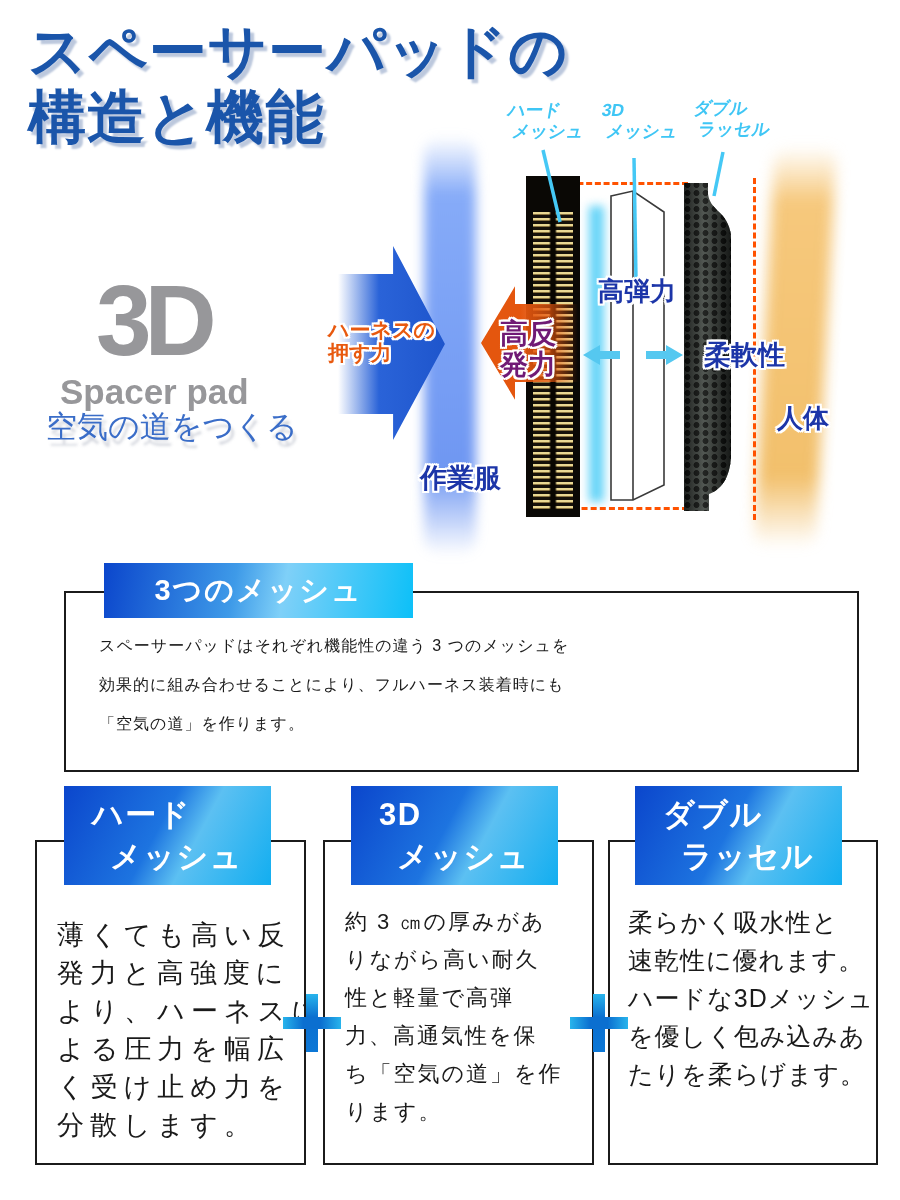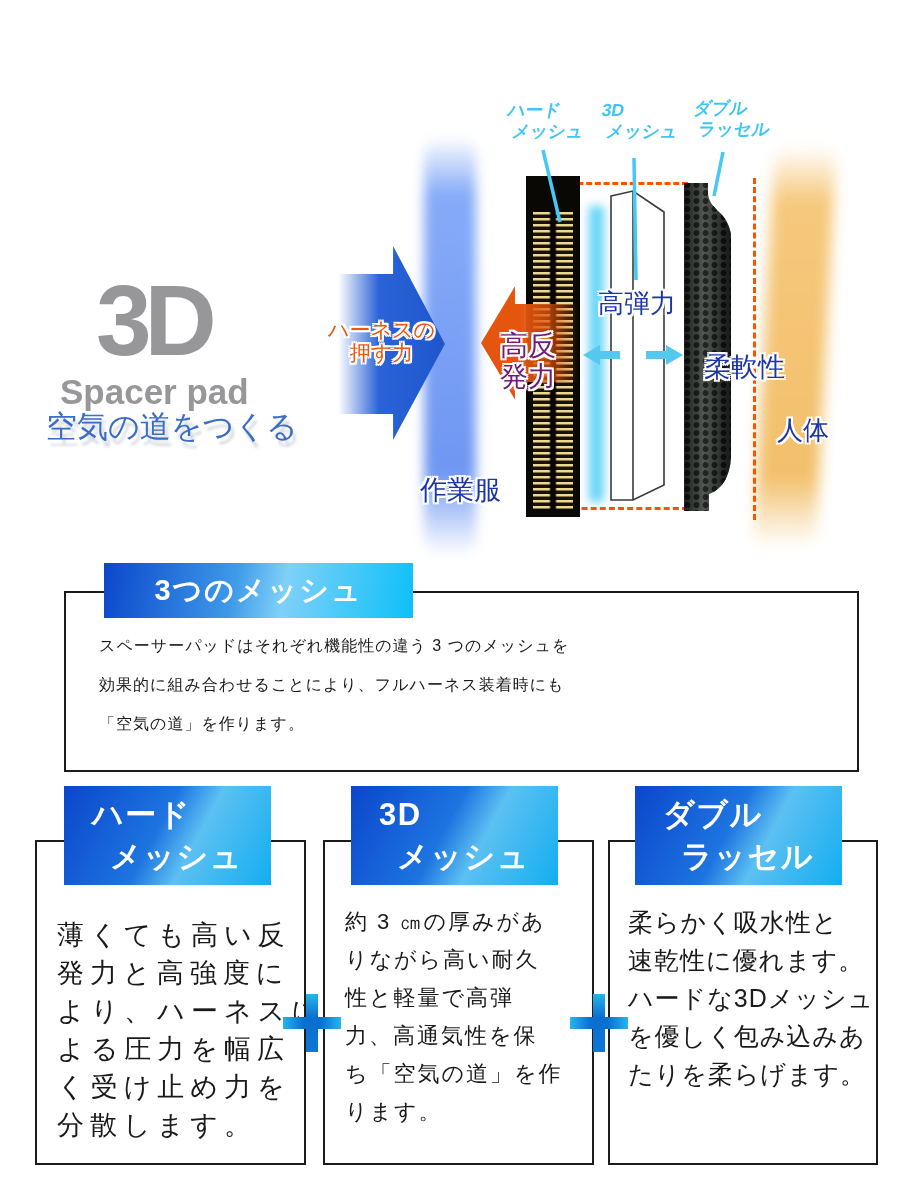--- a/index.html
+++ b/index.html
@@ -67,23 +67,23 @@
   
   .outline-w{text-shadow:-2px -2px 0 #fff,2px -2px 0 #fff,-2px 2px 0 #fff,2px 2px 0 #fff,
     0 -2px 0 #fff,0 2px 0 #fff,-2px 0 0 #fff,2px 0 0 #fff;}
   .cyan-label{font-size:17.5px;font-weight:900;color:#3fc6f5;line-height:21px;z-index:7;
     transform:skewX(-10deg);}
   .cyan-label .l2{display:block;margin-left:10px;}
   .cyan-label .l1{display:block;margin-left:2px;}
   .lab1{left:504px;top:100px;}
   .lab2{left:598px;top:100px;}
   .lab3{left:690px;top:98px;}
-  .blue-label{font-weight:400;color:#1c35a8;z-index:7;line-height:1.1;margin-top:12px;}
-  .harness-label{left:328px;top:318px;font-size:21px;font-weight:400;color:#e8590f;
-    line-height:23px;z-index:7;text-align:center;}
+  .blue-label{font-weight:700;color:#1c35a8;z-index:7;line-height:1.1;}
+  .harness-label{left:328px;top:318px;font-size:21px;font-weight:700;color:#e8590f;
+    line-height:23px;z-index:7;}
   .rebound-label{left:500px;top:318px;font-size:28px;color:#701a75;line-height:31px;}
   .elasticity-label{left:598px;top:277px;font-size:26px;}
   .flexibility-label{left:704px;top:341px;font-size:27px;}
   .workwear-label{left:420px;top:464px;font-size:27px;}
   .human-label{left:777px;top:404px;font-size:26px;}
 
   .cyan-arrow{width:37px;height:20px;background:#55c8f0;z-index:6;
     clip-path:polygon(0 50%,46% 0,46% 30%,100% 30%,100% 70%,46% 70%,46% 100%);}
   .cyan-arrow-left{left:583px;top:345px;}
   .cyan-arrow-right{left:646px;top:345px;transform:scaleX(-1);}
@@ -121,20 +121,22 @@
   .plus-icon::after{content:"";position:absolute;left:0;top:23px;width:58px;height:12px;
     background:linear-gradient(90deg,#28b4ec,#0b6fd0 35%,#0b6fd0 65%,#28b4ec);}
   .plus1{left:283px;top:994px;}
   .plus2{left:570px;top:994px;}
 </style>
 </head>
 <body>
 
 <div class="canvas">
 
+  <div class="abs pre page-title">スペーサーパッドの
+構造と機能</div>
 
   <div class="abs logo-big">3D</div>
   <div class="abs logo-name">Spacer pad</div>
   <div class="abs logo-tagline">空気の道をつくる</div>
 
   <div class="abs workwear-band"></div>
   <div class="abs human-band"></div>
 
   <div class="abs push-arrow"></div>
   <div class="abs rebound-arrow"></div>

